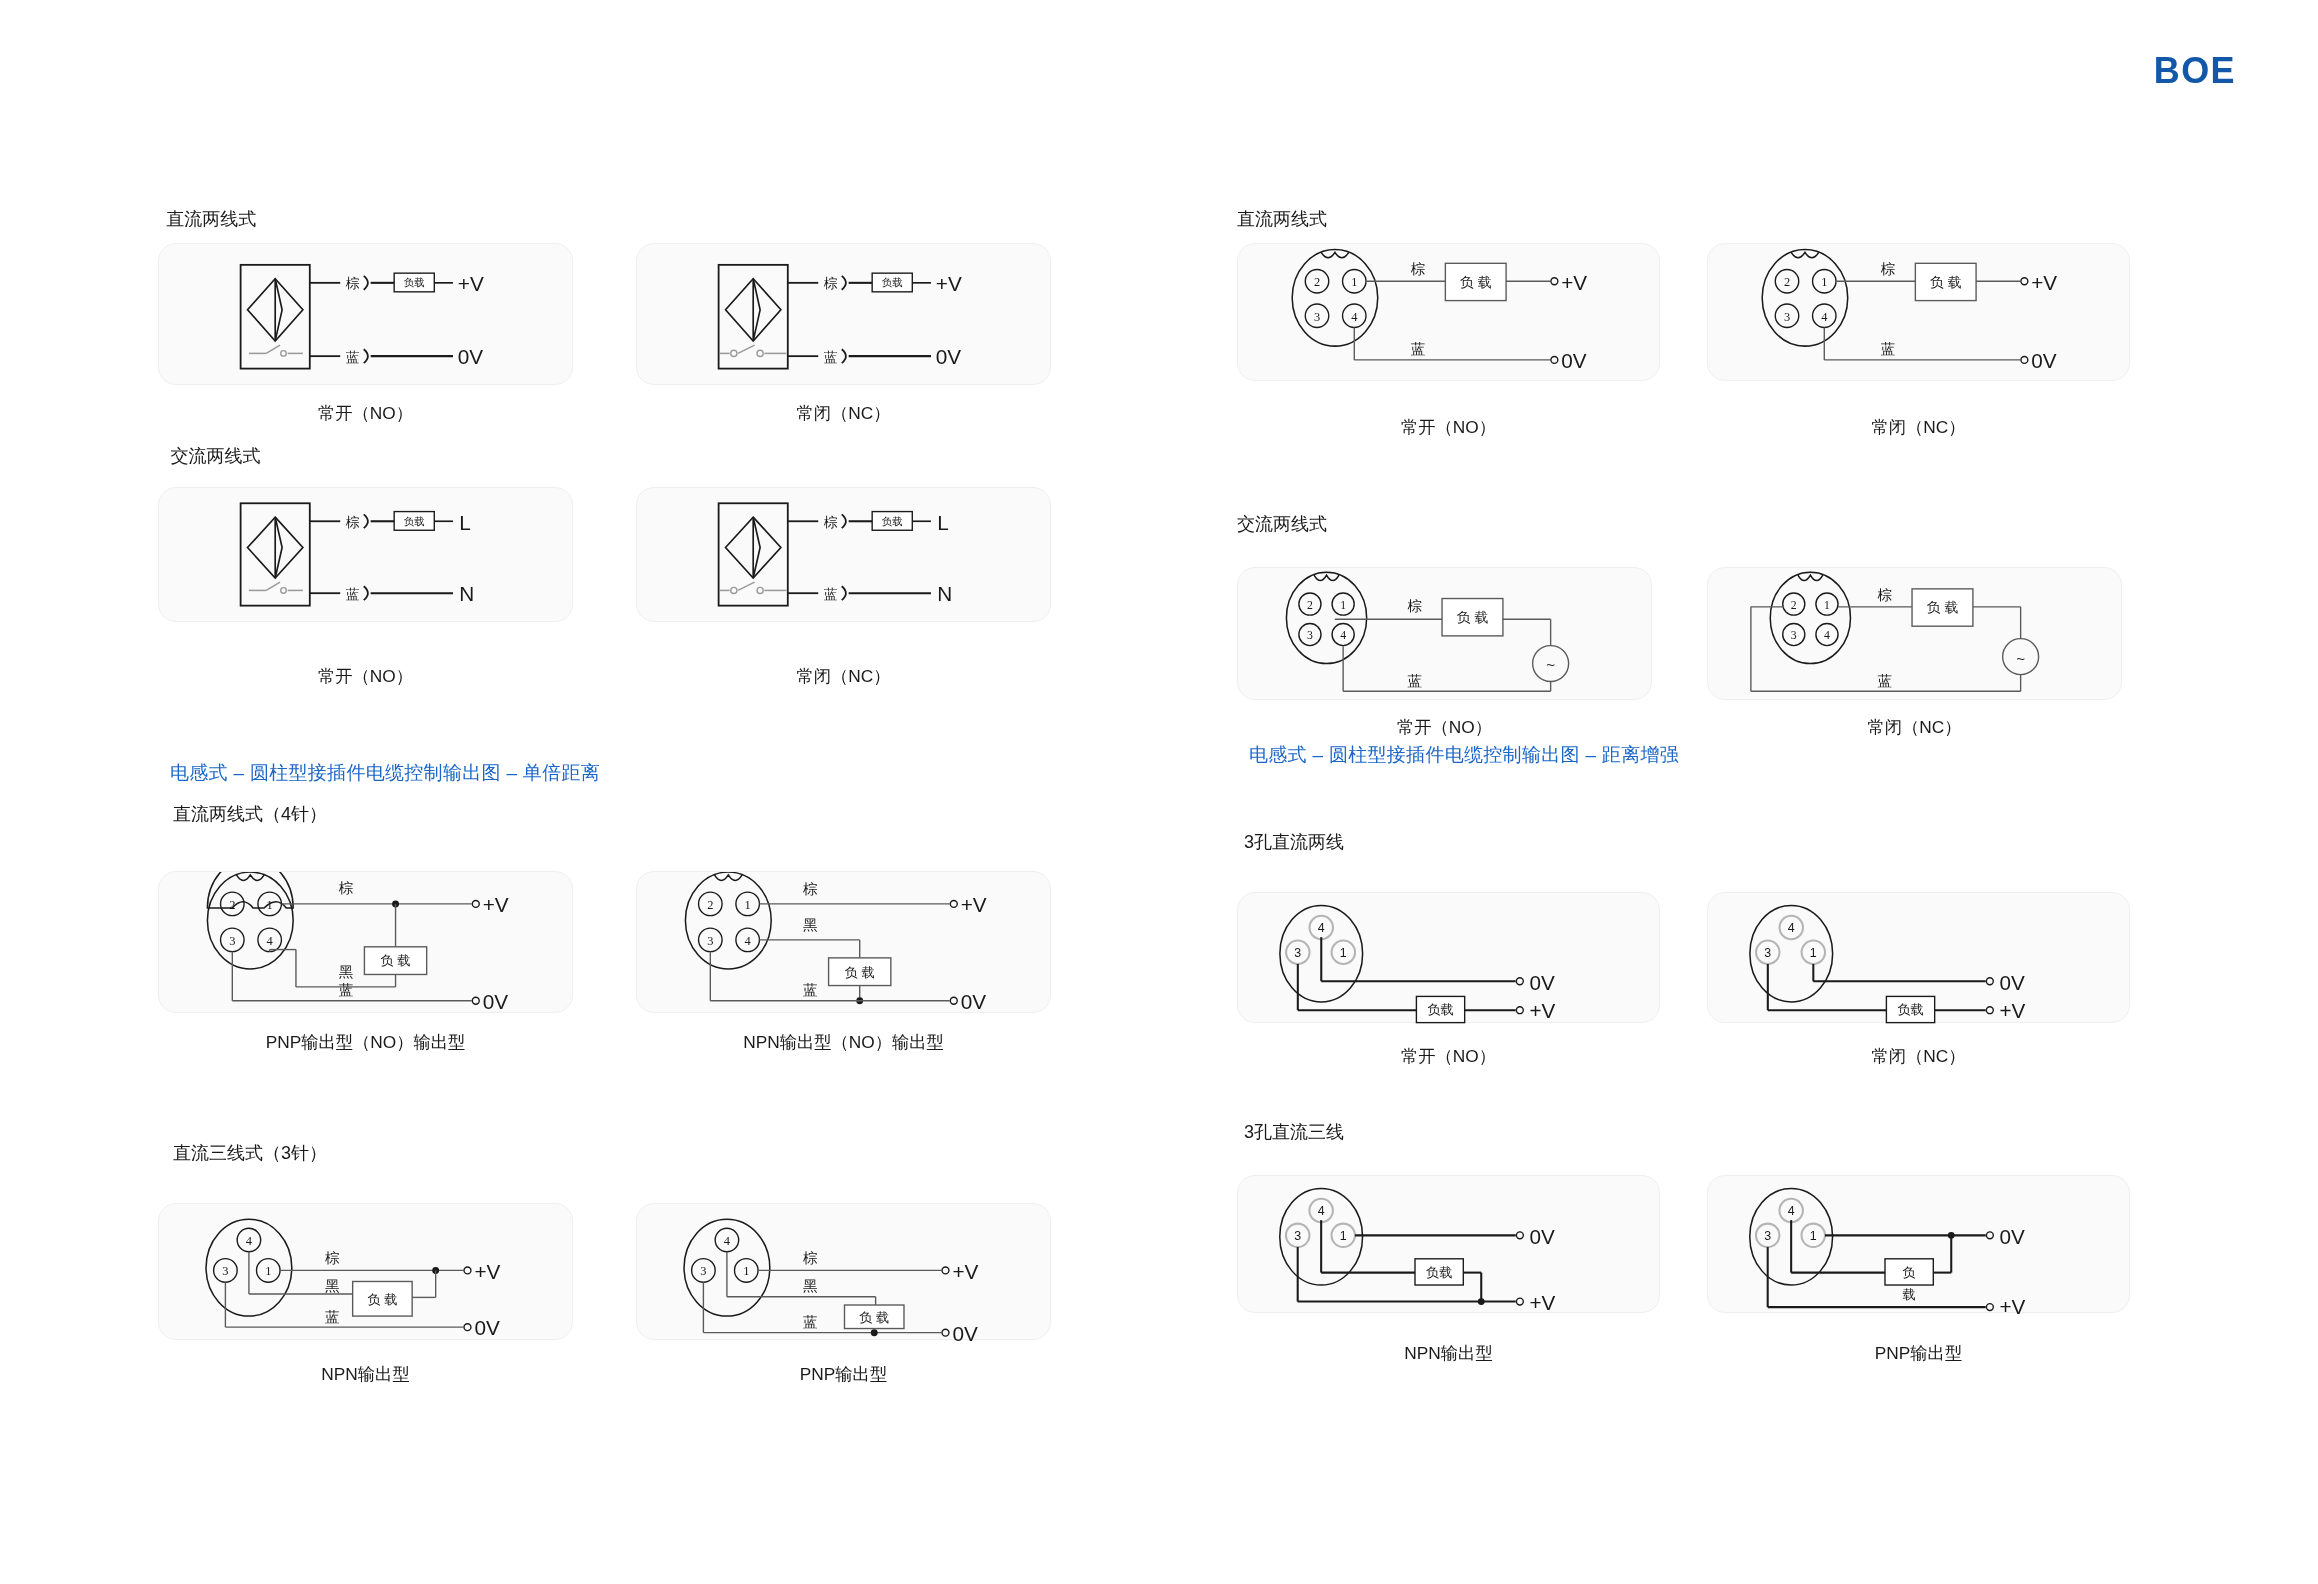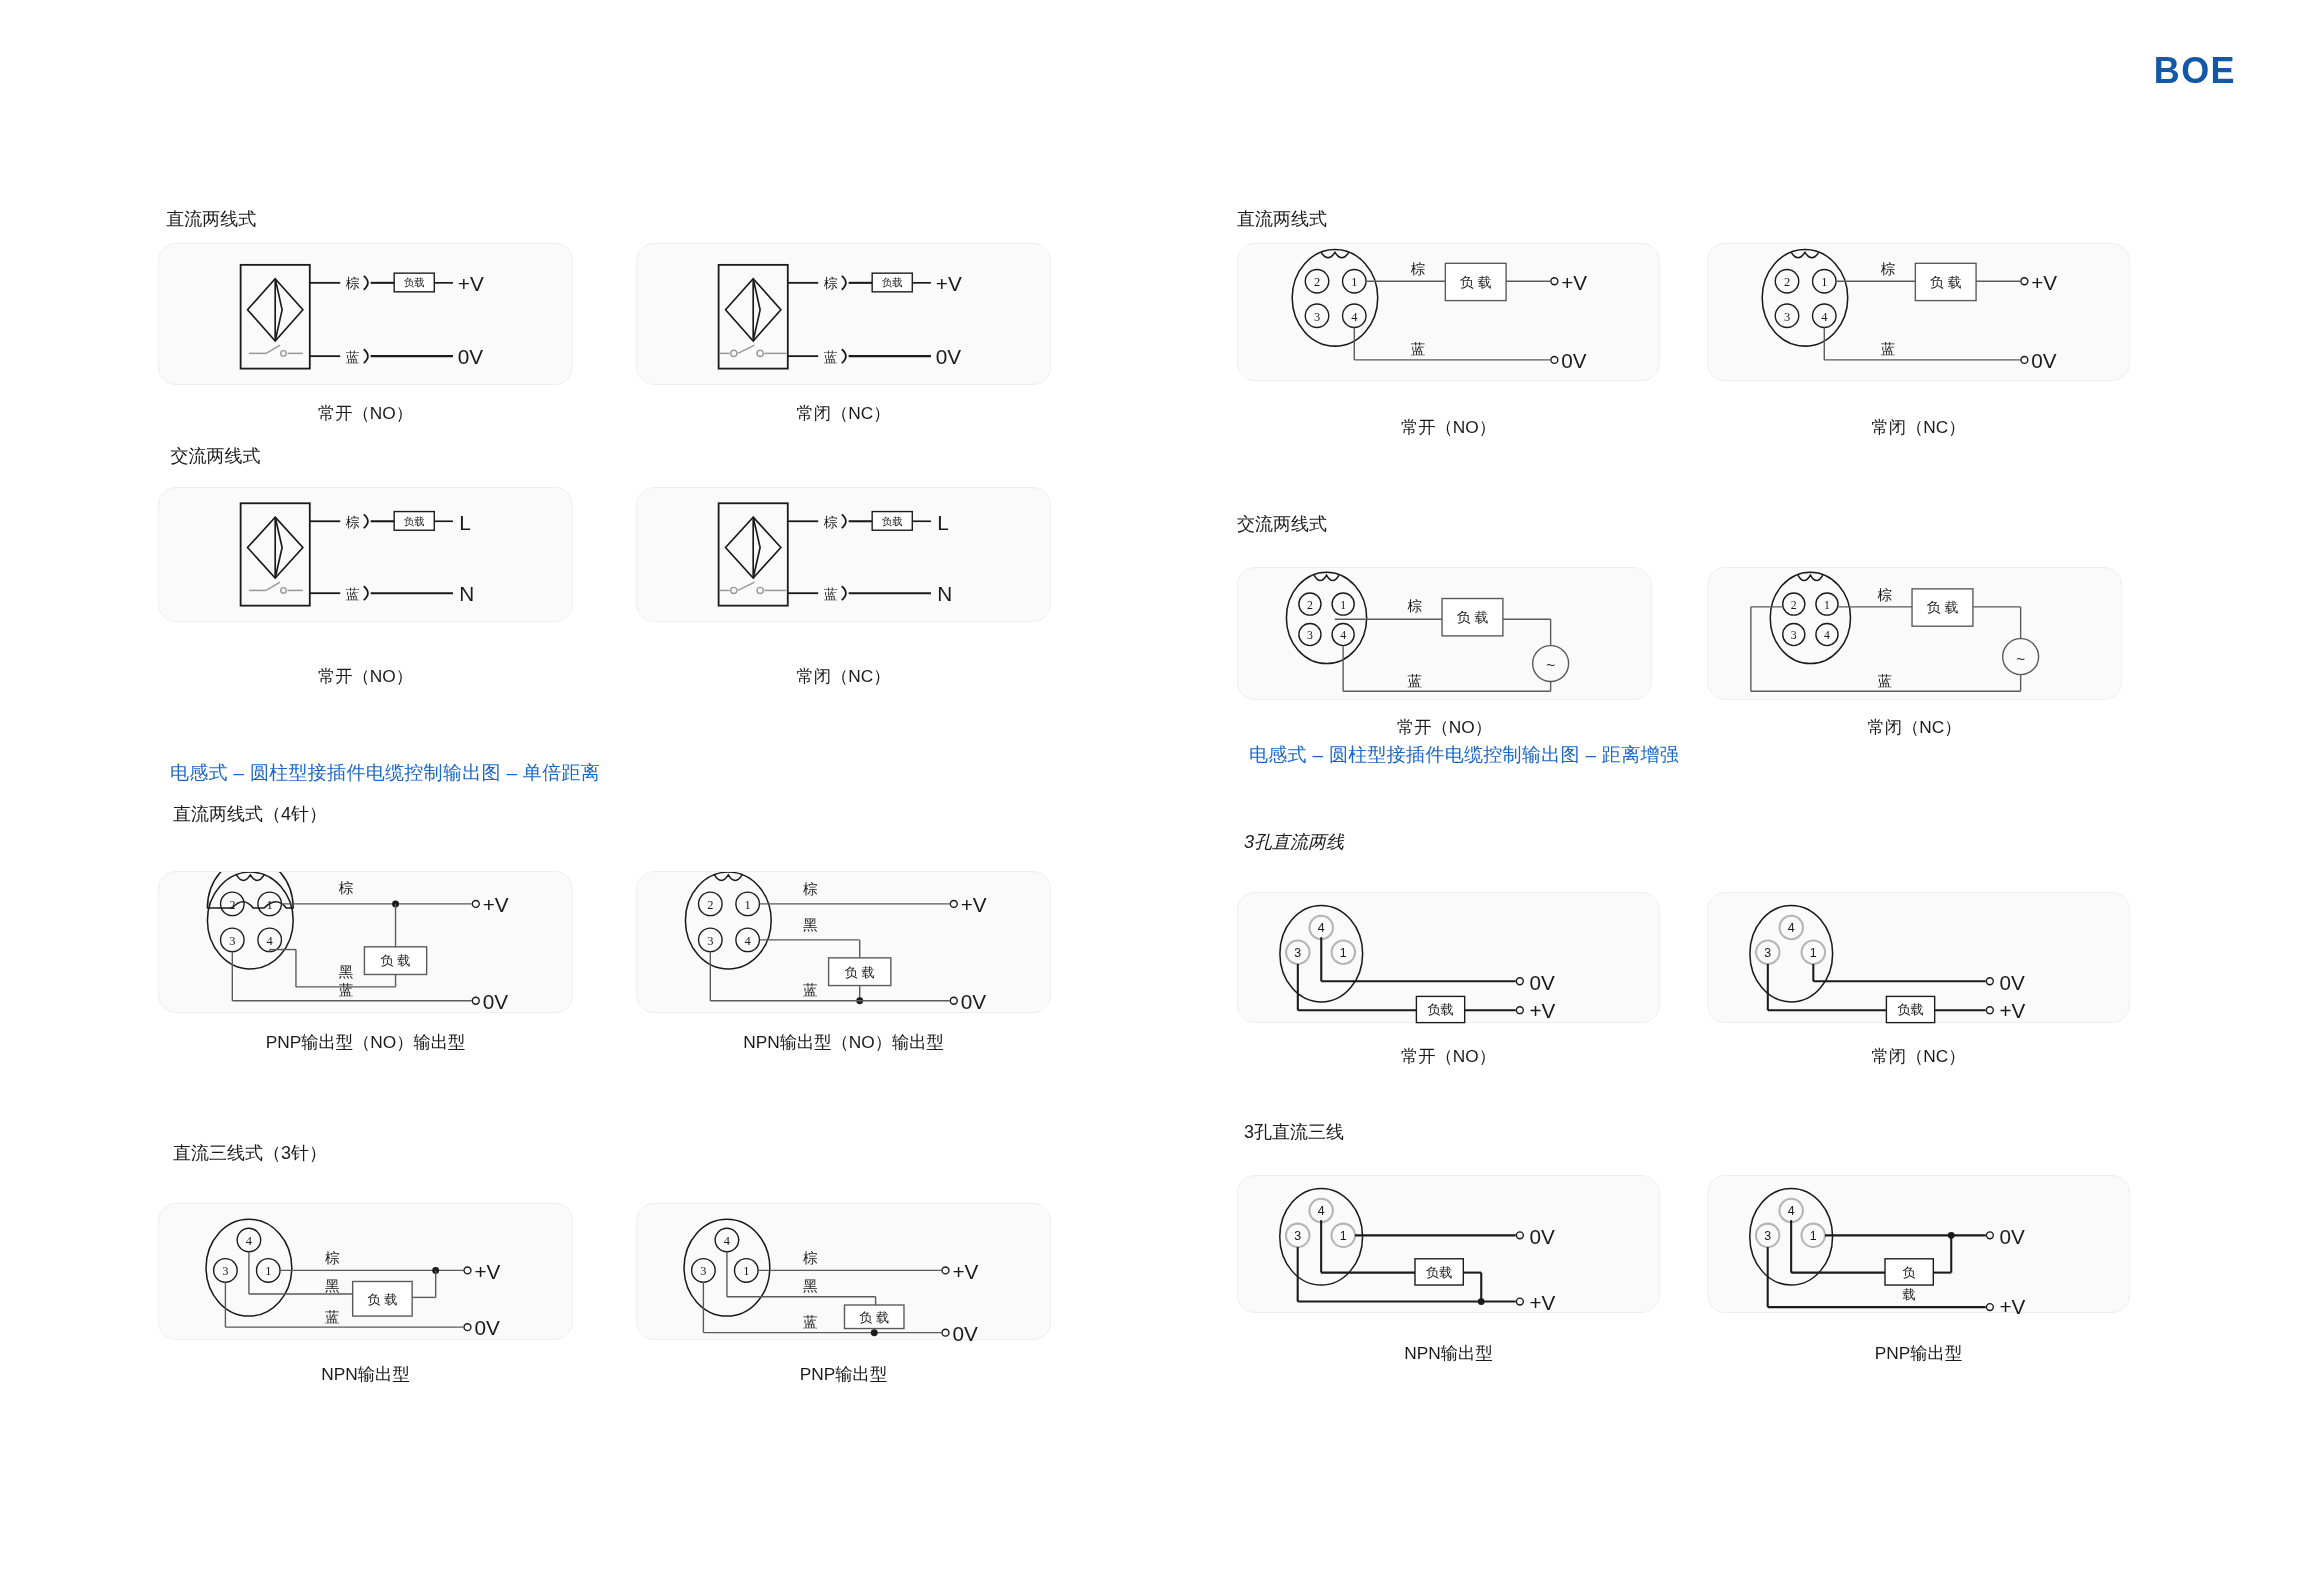--- a/index.html
+++ b/index.html
@@ -390,21 +390,21 @@
         <line x1="62" y1="56" x2="110" y2="56" stroke="#5a5a5a" stroke-width="2"></line>
         <line x1="62" y1="56" x2="62" y2="178" stroke="#5a5a5a" stroke-width="2"></line>
         <line x1="62" y1="178" x2="452" y2="178" stroke="#5a5a5a" stroke-width="2"></line>
         <text x="245" y="46" font-size="21" fill="#1a1a1a" font-family="'Liberation Sans',sans-serif">棕</text>
         <text x="245" y="170" font-size="21" fill="#1a1a1a" font-family="'Liberation Sans',sans-serif">蓝</text>
       </svg>
     </div>
     <div class="abs caption" style="left:470px;top:715px;width:415px;">常闭（NC）</div>
 
     <div class="abs sec-title-blue" style="left:0px;top:730px;">电感式 – 圆柱型接插件电缆控制输出图 – 距离增强</div>
-    <div class="abs sec-title" style="left:7px;top:830px;font-style:italic;">3孔直流两线</div>
+    <div class="abs sec-title" style="left:7px;top:830px;">3孔直流两线</div>
 
     <div class="card abs" style="left:0px;top:892px;width:423px;height:131px;">
       <svg width="423" height="131" viewBox="0 0 612 190">
         <ellipse cx="120" cy="88" rx="60" ry="70" fill="none" stroke="#1a1a1a" stroke-width="2.2"></ellipse>
         <circle cx="120" cy="50" r="17" fill="none" stroke="#b5b5b5" stroke-width="3"></circle>
         <text x="120" y="57" font-size="18" text-anchor="middle" fill="#1a1a1a" font-family="'Liberation Sans',sans-serif">4</text>
         <circle cx="86" cy="86" r="17" fill="none" stroke="#b5b5b5" stroke-width="3"></circle>
         <text x="86" y="93" font-size="18" text-anchor="middle" fill="#1a1a1a" font-family="'Liberation Sans',sans-serif">3</text>
         <circle cx="152" cy="86" r="17" fill="none" stroke="#b5b5b5" stroke-width="3"></circle>
         <text x="152" y="93" font-size="18" text-anchor="middle" fill="#1a1a1a" font-family="'Liberation Sans',sans-serif">1</text>

